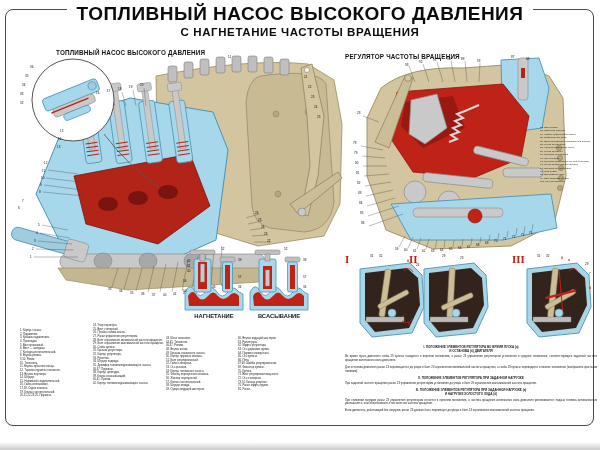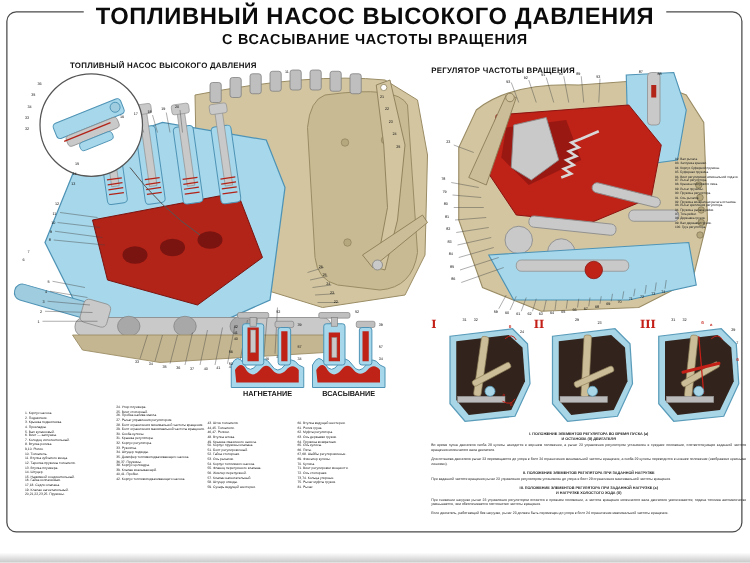--- a/index.html
+++ b/index.html
@@ -28,21 +28,21 @@
   #captions .cap-h{font-size:3px;font-weight:bold;text-align:center;line-height:1.3;}
   #captions .cap-p{font-size:2.8px;line-height:1.3;text-align:justify;margin:1.6px 0 3.4px 0;}
 </style>
 </head>
 <body>
 
 <div id="stage">
   <div id="page-border"></div>
 
   <div id="title" class="hdr"><span>ТОПЛИВНЫЙ НАСОС ВЫСОКОГО ДАВЛЕНИЯ</span></div>
-  <div id="subtitle" class="hdr"><span>С ВСАСЫВАНИЕ ЧАСТОТЫ ВРАЩЕНИЯ</span></div>
+  <div id="subtitle" class="hdr"><span>С НАГНЕТАНИЕ ЧАСТОТЫ ВРАЩЕНИЯ</span></div>
 
   <div class="sec-label" style="left:56px;top:49px;">ТОПЛИВНЫЙ НАСОС ВЫСОКОГО ДАВЛЕНИЯ</div>
   <div class="sec-label" style="left:345px;top:53px;">РЕГУЛЯТОР ЧАСТОТЫ ВРАЩЕНИЯ</div>
 
   <div class="fig" style="left:8px;top:54px;width:345px;height:250px;">
     <svg width="345" height="250" viewBox="0 0 345 250">
 
       <path d="M148,22 Q240,4 300,10 L326,26 L334,70 L332,150 L316,182 L250,192 L185,172 L150,120 Z" fill="#d2c5a0" stroke="#9a8c64" stroke-width="0.8"></path>
       <path d="M252,22 q58,-8 66,8 l8,118 q-4,28 -30,30 l-34,-4 q-16,-4 -18,-22 l-6,-104 q2,-22 14,-26 Z" fill="#c8ba92" stroke="#9a8c64" stroke-width="0.8"></path>
       <circle cx="268" cy="60" r="3" fill="#b5a87f" stroke="#8a7c56" stroke-width="0.5"></circle>
@@ -334,21 +334,21 @@
       <path d="M52,16 q6,-5 9,1" stroke="#c41f17" stroke-width="0.8" fill="none"></path>
       <path d="M50,66 q7,4 10,-2" stroke="#c41f17" stroke-width="0.8" fill="none"></path>
     </svg>
   <span class="callout" style="left: 18px; top: 0px;">31</span>
       <span class="callout" style="left: 27px; top: 0px;">32</span>
       <span class="callout red" style="left: 55px; top: 5px;">б</span>
       <span class="callout" style="left: 64px; top: 9px;">24</span>
       <span class="callout red" style="left: 50px; top: 60px;">а</span>
       <span class="callout red" style="left: 56px; top: 68px;">б</span>
     </div>
-  <div class="fig pos-fig" style="left:434px;top:255px;width:78px;height:88px;text-decoration:underline;">
+  <div class="fig pos-fig" style="left:416px;top:255px;width:78px;height:88px;text-decoration:underline;">
     <span class="numeral" style="left:-7px;top:0;">II</span>
     <svg width="78" height="88" viewBox="0 0 78 88">
       <path d="M8,14 L58,8 L70,20 L72,52 L60,78 L20,82 L8,68 Z" fill="#a9d6e6" stroke="#5a9cba" stroke-width="1"></path>
       <path d="M13,18 L55,13 L66,23 L68,50 L57,73 L23,77 L13,65 Z" fill="#32241c"></path>
       <rect x="32" y="13" width="6" height="50" rx="2" transform="rotate(3 35 38)" fill="#cbbd97" stroke="#8a7c56" stroke-width="0.5"></rect>
       <rect x="24" y="44" width="34" height="5" rx="2" transform="rotate(-24 41 46)" fill="#cbbd97" stroke="#8a7c56" stroke-width="0.5"></rect>
       <rect x="14" y="62" width="38" height="5" fill="#bbbbbb" stroke="#8c8c8c" stroke-width="0.4"></rect>
       <circle cx="40" cy="58" r="4" fill="#a9d6e6" stroke="#5a9cba" stroke-width="0.6"></circle>
     </svg>
   <span class="callout" style="left: 26px; top: 0px;">29</span>

